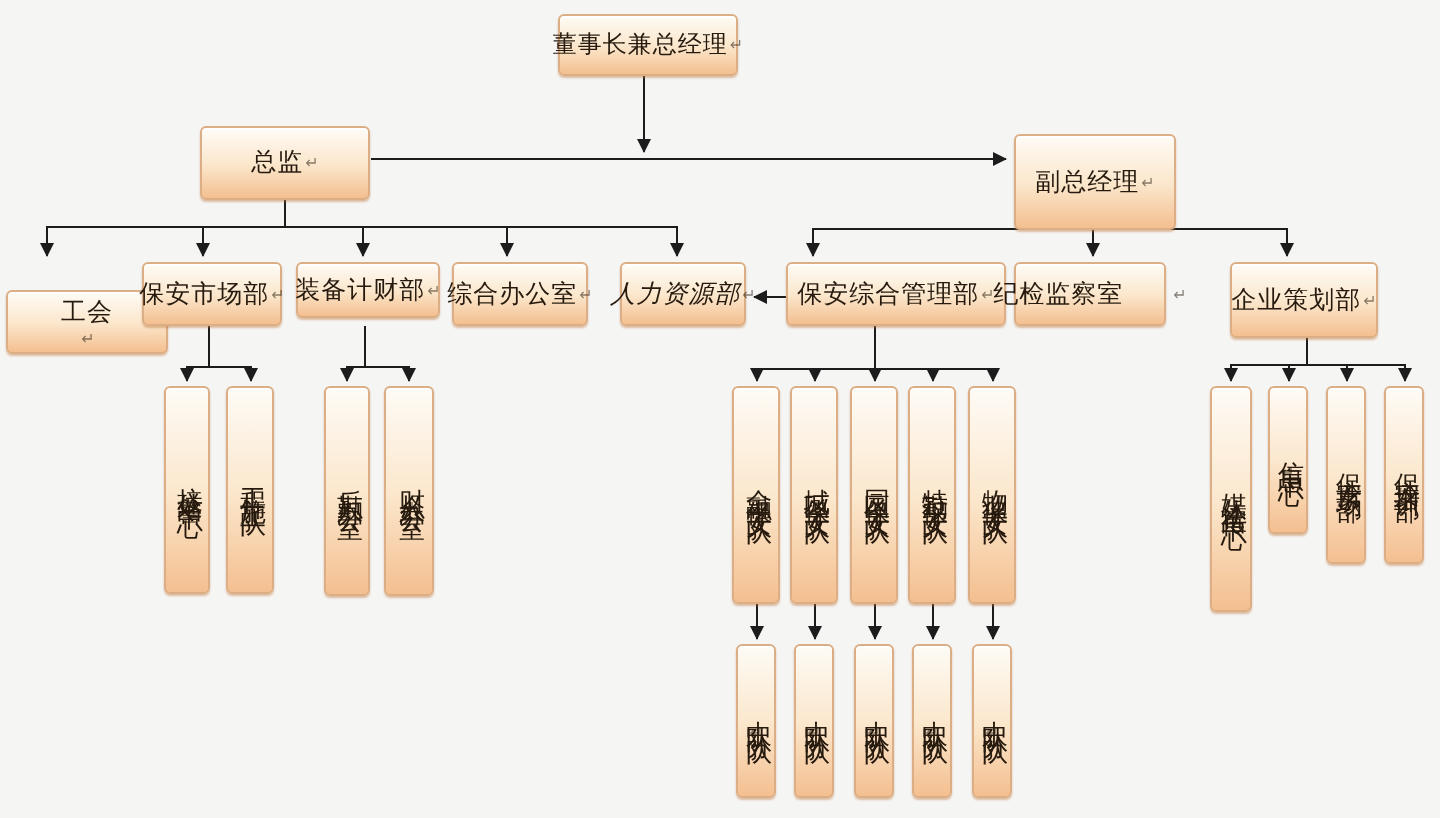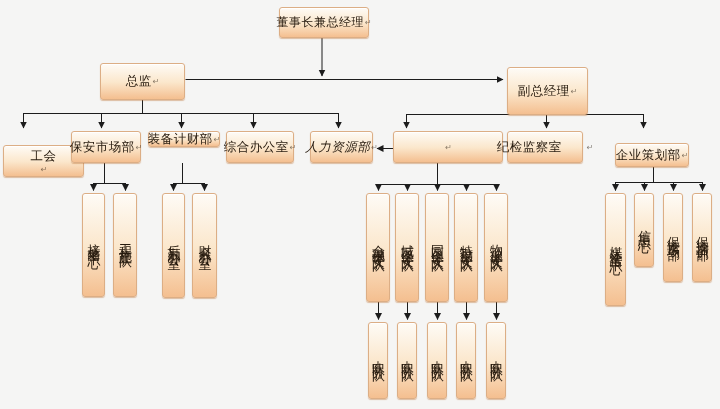--- a/index.html
+++ b/index.html
@@ -102,40 +102,41 @@
   </div>
 
   <div class="node h" style="left:3px;top:145px;width:81px;height:32px;flex-direction:column;">
     <span>工会</span>
       <span class="ret">↵</span>
   </div>
   <div class="node h" style="left:71px;top:131px;width:70px;height:32px;">
     <span>保安市场部</span>
       <span class="ret">↵</span>
   </div>
-  <div class="node h" style="left:148px;top:131px;width:72px;height:16px;">
+  <div class="node h" style="left:148px;top:131px;width:72px;height:28px;">
     <span>装备计财部</span>
       <span class="ret">↵</span>
   </div>
   <div class="node h" style="left:226px;top:131px;width:68px;height:32px;">
     <span>综合办公室</span>
       <span class="ret">↵</span>
   </div>
   <div class="node h" style="left:310px;top:131px;width:63px;height:32px;font-style:italic;">
     <span>人力资源部</span>
       <span class="ret">↵</span>
   </div>
   <div class="node h" style="left:393px;top:131px;width:110px;height:32px;">
+    <span>保安综合管理部</span>
       <span class="ret">↵</span>
   </div>
   <div class="node h" style="left:507px;top:131px;width:76px;height:32px;gap:24px;">
     <span>纪检监察室</span>
       <span class="ret">↵</span>
   </div>
-  <div class="node h" style="left:615px;top:143px;width:74px;height:24px;">
+  <div class="node h" style="left:615px;top:131px;width:74px;height:38px;">
     <span>企业策划部</span>
       <span class="ret">↵</span>
   </div>
 
   <div class="node v" style="left:82px;top:193px;width:23px;height:104px;">
     <span>接处警中心</span>
       <span class="ret">↵</span>
   </div>
   <div class="node v" style="left:113px;top:193px;width:24px;height:104px;">
     <span>工程施工队</span>

